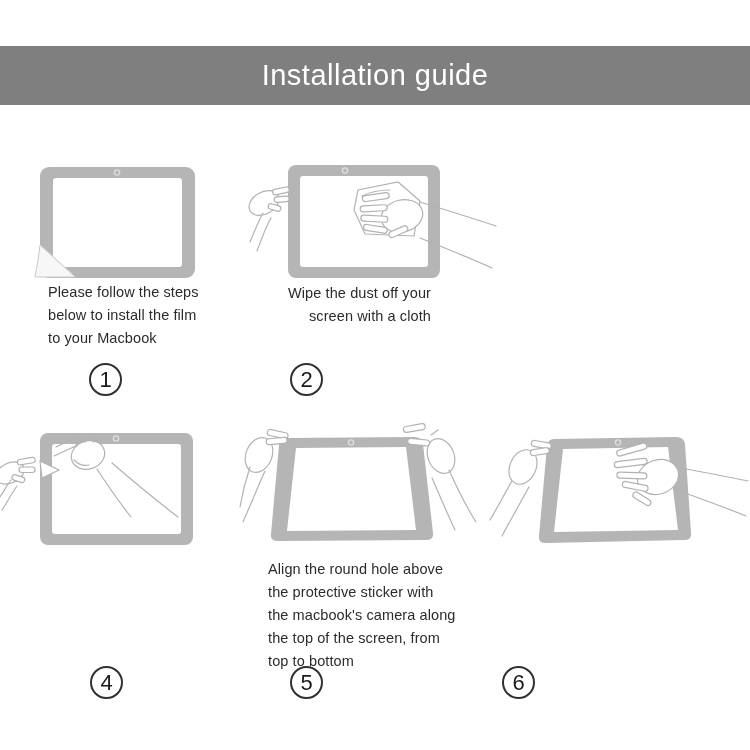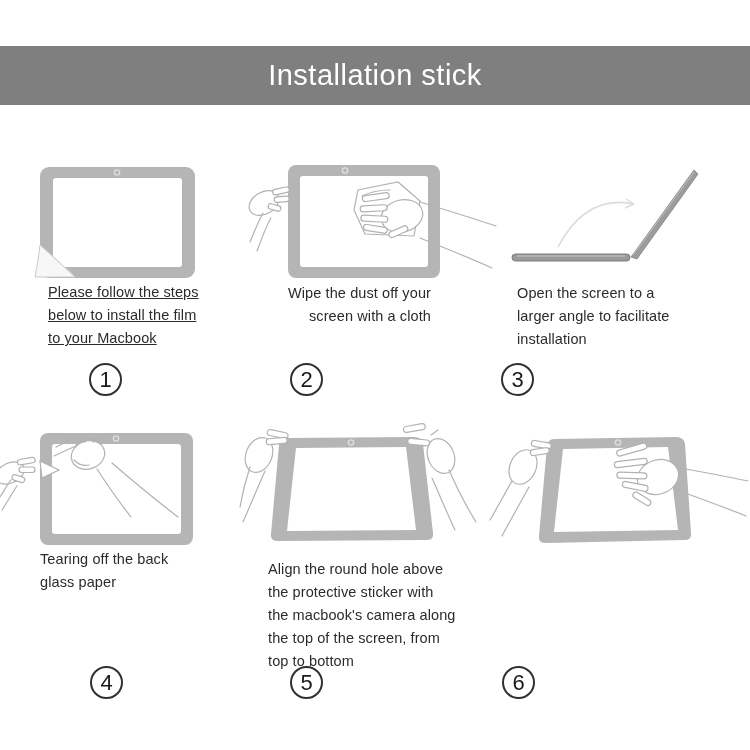--- a/index.html
+++ b/index.html
@@ -23,42 +23,42 @@
     display:flex;align-items:center;justify-content:center;box-sizing:border-box;
   }
   .num span{font-size:22px;color:#1a1a1a;}
   
   .s1{left:0;top:150px;width:250px;height:270px;}
   .s2{left:250px;top:150px;width:240px;height:270px;}
   .s3{left:490px;top:150px;width:260px;height:270px;}
   .s4{left:0;top:425px;width:250px;height:300px;}
   .s5{left:240px;top:425px;width:250px;height:300px;}
   .s6{left:490px;top:425px;width:260px;height:300px;}
-  .s1 .caption{left:48px;top:131px;text-decoration:underline;}
+  .s1 .caption{left:48px;top:131px;}
   .s2 .caption{left:38px;top:132px;text-align:right;}
   .s3 .caption{left:27px;top:132px;}
   .s4 .caption{left:40px;top:123px;}
   .s5 .caption{left:28px;top:133px;}
   .s6 .caption{left:25px;top:123px;}
   .s1 .num{left:89px;top:213px;}
   .s2 .num{left:40px;top:213px;}
   .s3 .num{left:11px;top:213px;}
   .s4 .num{left:90px;top:241px;}
   .s5 .num{left:50px;top:241px;}
   .s6 .num{left:12px;top:241px;}
   .art{fill:none;stroke:#b2b2b2;stroke-width:1.2;stroke-linecap:round;}
   .artf{fill:#ffffff;stroke:#b2b2b2;stroke-width:1.2;}
 </style>
 </head>
 <body>
 
 <div class="canvas">
 
   <div class="header">
-    <span>Installation stick</span>
+    <span>Installation guide</span>
   </div>
 
   <section class="step s1">
     <svg width="250" height="135" viewBox="0 0 250 135">
       <rect x="40" y="17" width="155" height="111" rx="9" fill="#b5b5b5"></rect>
       <rect x="53" y="28" width="129" height="89" rx="3" fill="#ffffff"></rect>
       <circle cx="117" cy="22.5" r="2.6" fill="none" stroke="#dedede" stroke-width="1.4"></circle>
       <path d="M56,127 L75,127 L69,120 Z" fill="#d9d9d9"></path>
       <path d="M40,95 C50,104 64,116 75,127 L35,127 C37,116 39,105 40,95 Z" fill="#f7f7f7" stroke="#c9c9c9" stroke-width="1"></path>
       <path d="M40,95 C52,106 64,117 75,127" fill="none" stroke="#d6d6d6" stroke-width="1"></path>
@@ -96,36 +96,20 @@
       <path class="art" d="M170,52 C196,60 222,68 246,76"></path>
       <path class="art" d="M170,88 C195,98 220,108 242,118"></path>
     </svg>
     <p class="caption">Wipe the dust off your
 screen with a cloth</p>
     <div class="num">
         <span>2</span>
       </div>
   </section>
 
-  <section class="step s3">
-    <svg width="260" height="135" viewBox="0 0 260 135">
-      <path d="M68,97 Q96,44 144,54" fill="none" stroke="#dcdcdc" stroke-width="1.6"></path>
-      <path d="M144,54 l-8,-5 M144,54 l-9,4" fill="none" stroke="#dcdcdc" stroke-width="1.4"></path>
-      <rect x="22" y="104" width="118" height="7" rx="3.5" fill="#9a9a9a" stroke="#7d7d7d" stroke-width="1"></rect>
-      <line x1="27" y1="106" x2="135" y2="106" stroke="#c9c9c9" stroke-width="1"></line>
-      <polygon points="141,107 204,20 208,24 147,109" fill="#9c9c9c" stroke="#848484" stroke-width="0.8"></polygon>
-      <line x1="143" y1="105" x2="204" y2="22" stroke="#c9c9c9" stroke-width="0.8"></line>
-    </svg>
-    <p class="caption">Open the screen to a
-larger angle to facilitate
-installation</p>
-    <div class="num">
-        <span>3</span>
-      </div>
-  </section>
 
   <section class="step s4">
     <svg width="250" height="135" viewBox="0 0 250 135">
       <rect x="40" y="8" width="153" height="112" rx="8" fill="#b5b5b5"></rect>
       <rect x="52" y="19" width="129" height="90" rx="3" fill="#ffffff"></rect>
       <circle cx="116" cy="13.5" r="2.6" fill="none" stroke="#dedede" stroke-width="1.4"></circle>
 
       <line class="art" x1="56" y1="22" x2="79" y2="11"></line>
       <line class="art" x1="54" y1="31" x2="93" y2="13"></line>
 
@@ -138,22 +122,20 @@
       <path class="art" d="M97,44 C108,61 120,78 131,92"></path>
       <path class="art" d="M112,38 C134,57 157,76 178,92"></path>
 
       <ellipse class="artf" cx="10" cy="48" rx="15" ry="10" transform="rotate(-25 10 48)"></ellipse>
       <rect class="artf" x="17" y="35" width="18" height="5.5" rx="2.7" transform="rotate(-10 17 35)"></rect>
       <rect class="artf" x="19" y="42" width="16" height="5.5" rx="2.7" transform="rotate(0 19 42)"></rect>
       <rect class="artf" x="13" y="49" width="13" height="5.5" rx="2.7" transform="rotate(18 13 49)"></rect>
       <path class="art" d="M0,72 C4,66 7,60 11,55"></path>
       <path class="art" d="M2,85 C8,76 12,68 17,61"></path>
     </svg>
-    <p class="caption">Tearing off the back
-glass paper</p>
     <div class="num">
         <span>4</span>
       </div>
   </section>
 
   <section class="step s5">
     <svg width="250" height="130" viewBox="0 0 250 130">
       <path d="M46,13 L174,12 Q182,12 183,19 L193,108 Q194,115 186,115 L38,116 Q30,116 31,109 L39,20 Q40,13 46,13 Z" fill="#b5b5b5"></path>
       <path d="M56,23 L166,22 L176,105 L47,106 Z" fill="#ffffff"></path>
       <circle cx="111" cy="17.5" r="2.6" fill="none" stroke="#dedede" stroke-width="1.4"></circle>

